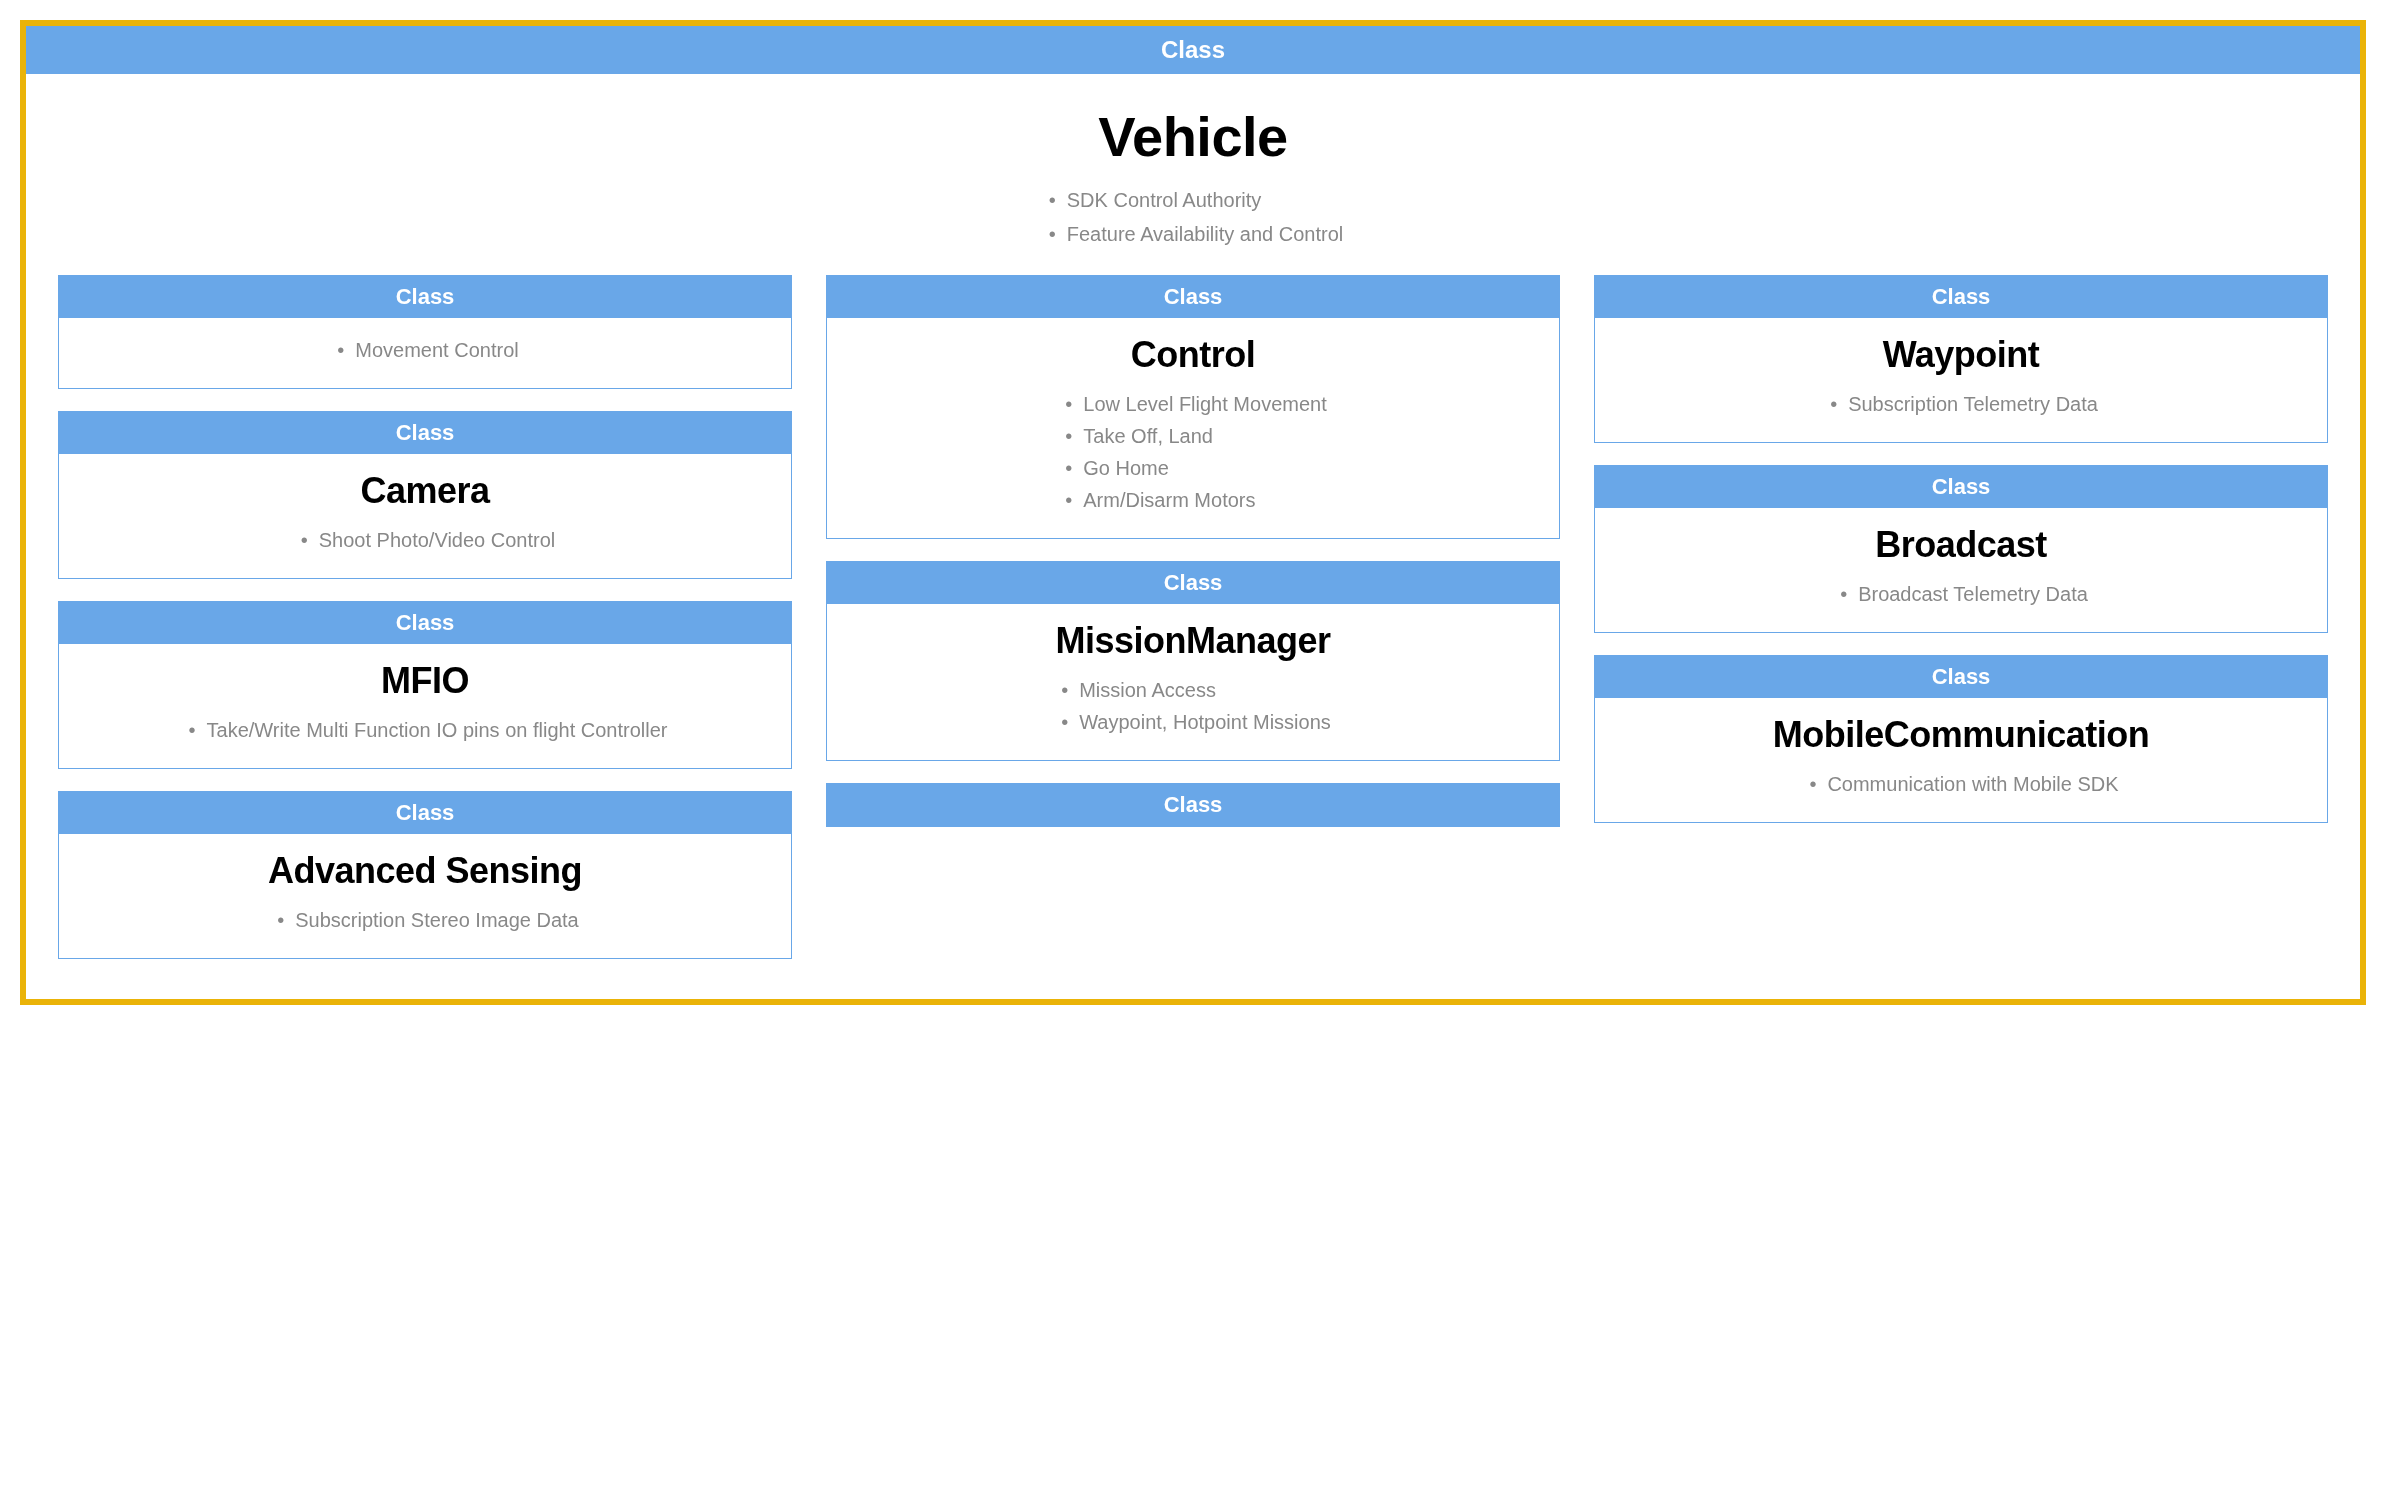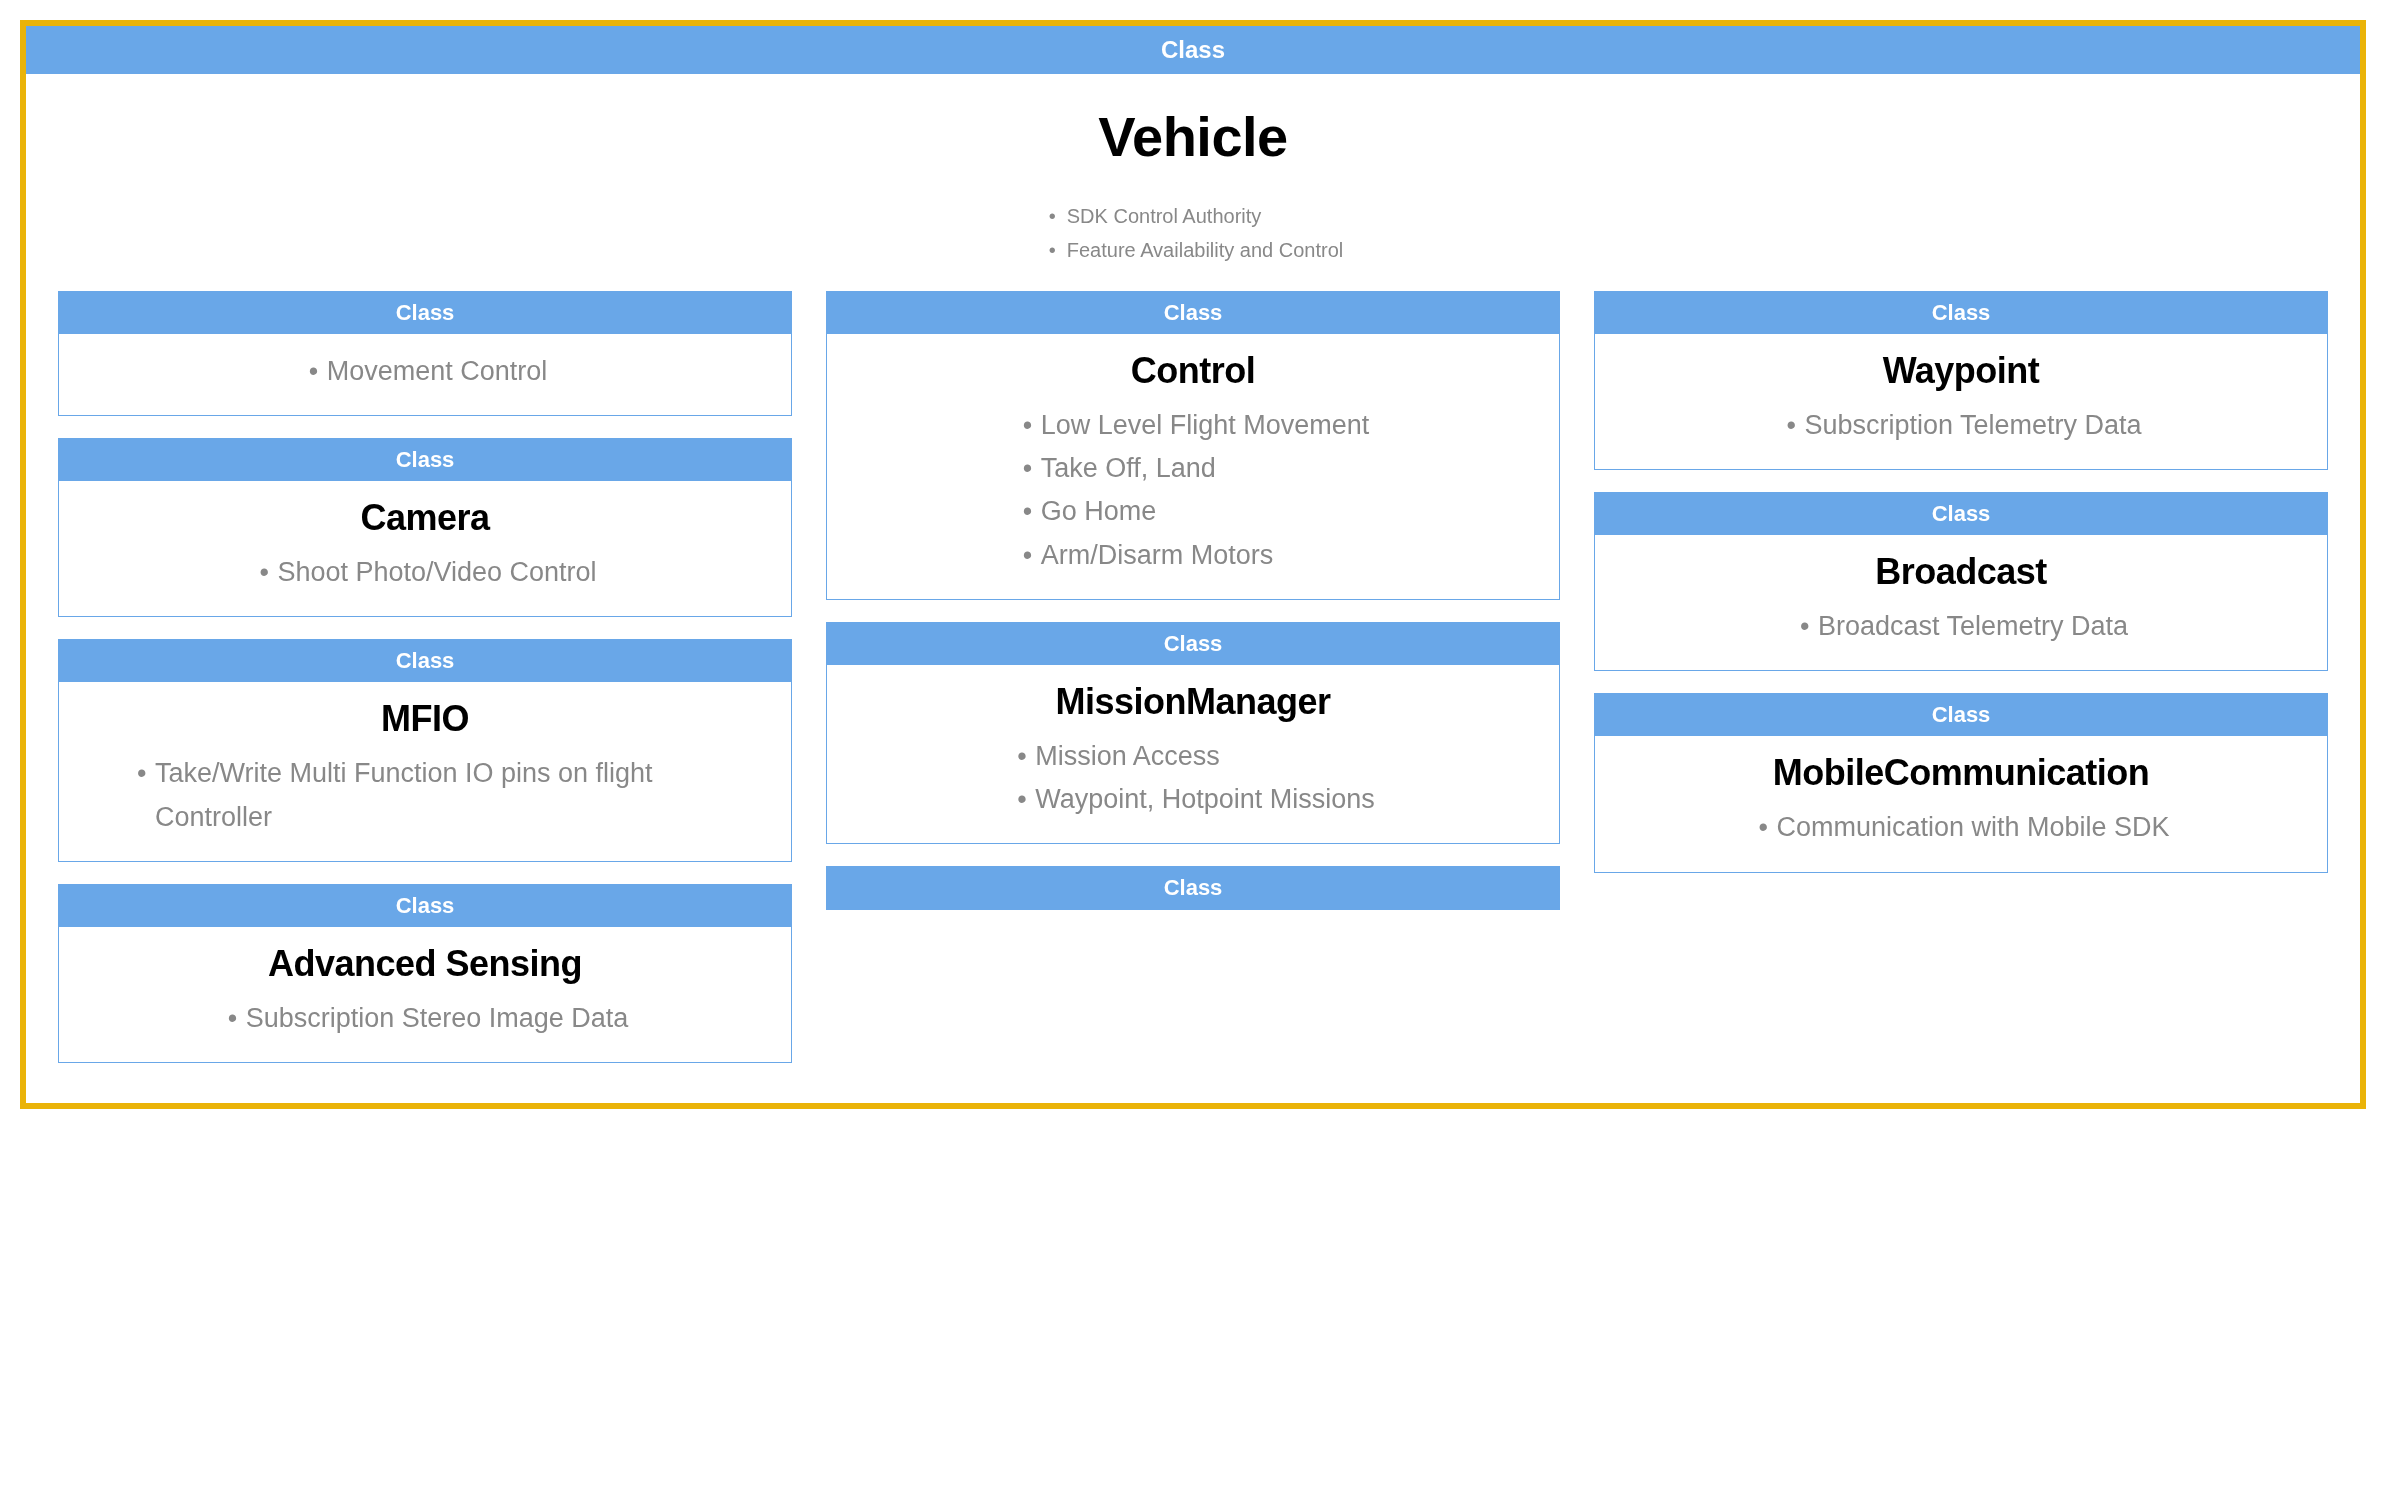--- a/index.html
+++ b/index.html
@@ -25,21 +25,21 @@
     }
     .vehicle-section {
       text-align: center;
       padding: 30px 0 24px 0;
     }
     .vehicle-title {
       font-size: 56px;
       font-weight: 700;
       color: #000;
       letter-spacing: -0.5px;
-      margin-bottom: 30px;
+      margin-bottom: 14px;
     }
     .vehicle-list {
       display: inline-block;
       text-align: left;
     }
     .vehicle-list ul {
       list-style: none;
       padding-left: 0;
     }
     .vehicle-list li {
@@ -95,21 +95,21 @@
       text-align: left;
       max-width: 85%;
     }
     .card-list-wide { max-width: 92%; }
     .card-list ul {
       list-style: none;
       padding-left: 0;
     }
     .card-list li {
       color: #888;
-      font-size: 27px;
+      font-size: 20px;
       line-height: 1.6;
       padding-left: 24px;
       position: relative;
     }
     .card-list li::before {
       content: "•";
       position: absolute;
       left: 6px;
       color: #888;
     }

